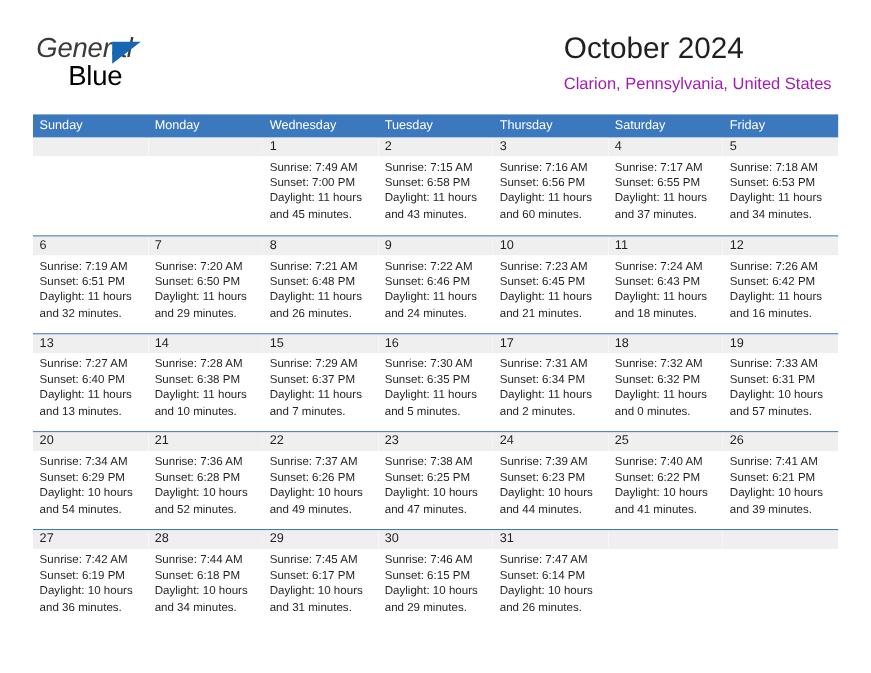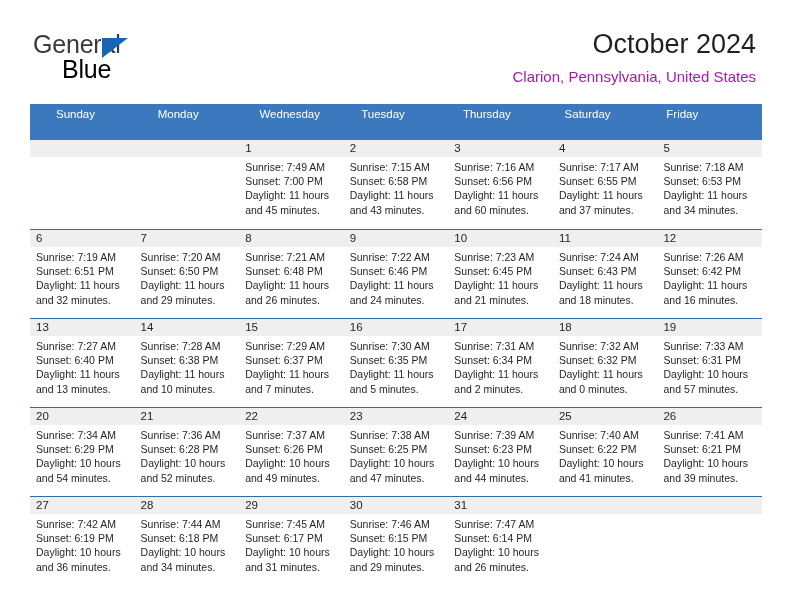--- a/index.html
+++ b/index.html
@@ -39,20 +39,21 @@
     line-height: 1;
     user-select: none;
   }
   .logo-general {
     position: absolute;
     left: 0;
     top: 0;
     font-size: 25px;
     letter-spacing: -0.2px;
     color: #3a3a3c;
+    font-style: italic;
   }
   .logo-tri {
     position: absolute;
     left: 69px;
     top: 6px;
     width: 0;
     height: 0;
     border-left: 26px solid #1567b3;
     border-bottom: 20px solid transparent;
   }
@@ -62,21 +63,20 @@
     top: 25px;
     font-size: 25px;
     letter-spacing: -0.2px;
     color: #000000;
   }
 
   .title-wrap {
     position: absolute;
     right: 36px;
     top: 30px;
-    text-align: right;
   }
   .cal-title {
     font-size: 27px;
     font-weight: normal;
     color: #231f20;
     letter-spacing: 0px;
     line-height: 1.1;
     margin: 0;
   }
   .cal-subtitle {
@@ -90,22 +90,21 @@
   
   .calendar {
     position: absolute;
     left: 30px;
     top: 104px;
     width: 732px;
   }
   .weekdays {
     display: flex;
     background: #3c78be;
-    height: 36px;
-    padding-left: 20px;
+    height: 21px;
   }
   .weekday {
     flex: 1 1 0;
     color: #ffffff;
     font-size: 11.5px;
     line-height: 21px;
     padding-left: 6px;
     box-sizing: border-box;
     white-space: nowrap;
     overflow: hidden;

